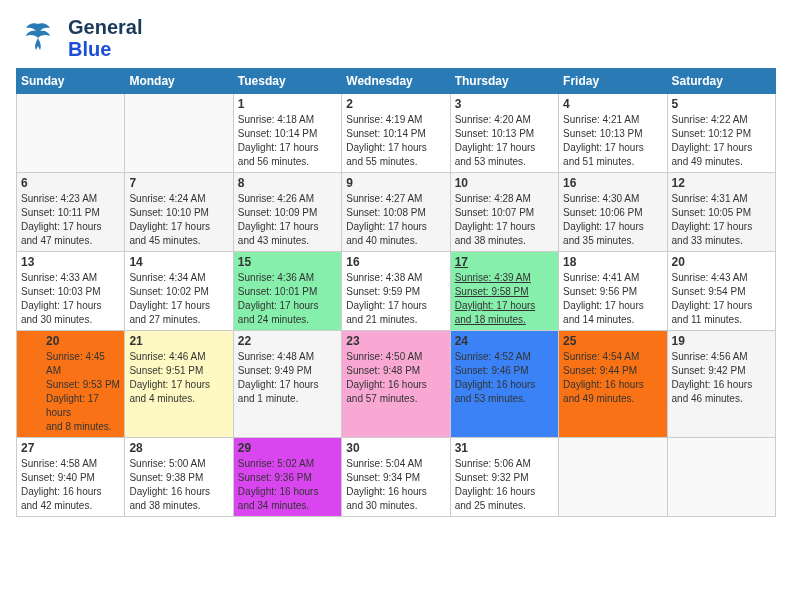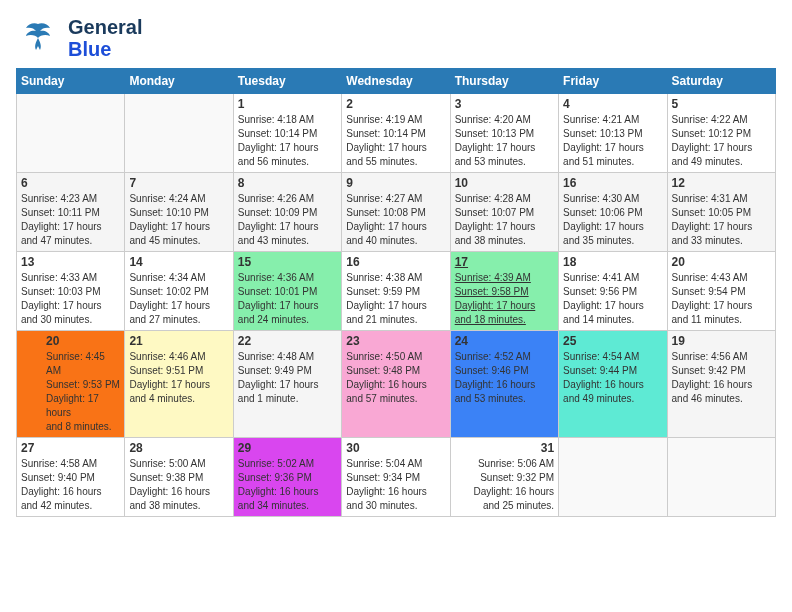--- a/index.html
+++ b/index.html
@@ -212,21 +212,21 @@
           <div class="day-info">Sunrise: 4:48 AM<br>Sunset: 9:49 PM<br>Daylight: 17 hours<br>and 1 minute.</div>
         </td>
         <td style="background-color: #f9a8d4;">
           <div class="day-num">23</div>
           <div class="day-info">Sunrise: 4:50 AM<br>Sunset: 9:48 PM<br>Daylight: 16 hours<br>and 57 minutes.</div>
         </td>
         <td style="background-color: #3b82f6;">
           <div class="day-num">24</div>
           <div class="day-info">Sunrise: 4:52 AM<br>Sunset: 9:46 PM<br>Daylight: 16 hours<br>and 53 minutes.</div>
         </td>
-        <td style="background-color: #5eead4;">
+        <td style="background-color: #f97316;">
           <div class="day-num">25</div>
           <div class="day-info">Sunrise: 4:54 AM<br>Sunset: 9:44 PM<br>Daylight: 16 hours<br>and 49 minutes.</div>
         </td>
         <td style="background-color: rgb(245, 245, 245);">
           <div class="day-num">19</div>
           <div class="day-info">Sunrise: 4:56 AM<br>Sunset: 9:42 PM<br>Daylight: 16 hours<br>and 46 minutes.</div>
         </td>
       </tr>
       <tr style="background-color: rgb(255, 255, 255);">
         <td style="background-color: rgb(255, 255, 255);">
@@ -238,21 +238,21 @@
           <div class="day-info">Sunrise: 5:00 AM<br>Sunset: 9:38 PM<br>Daylight: 16 hours<br>and 38 minutes.</div>
         </td>
         <td style="background-color: #d946ef;">
           <div class="day-num">29</div>
           <div class="day-info">Sunrise: 5:02 AM<br>Sunset: 9:36 PM<br>Daylight: 16 hours<br>and 34 minutes.</div>
         </td>
         <td style="background-color: rgb(255, 255, 255);">
           <div class="day-num">30</div>
           <div class="day-info">Sunrise: 5:04 AM<br>Sunset: 9:34 PM<br>Daylight: 16 hours<br>and 30 minutes.</div>
         </td>
-        <td style="background-color: rgb(255, 255, 255); text-align: right;">
+        <td style="background-color: rgb(255, 255, 255);">
           <div class="day-num">31</div>
           <div class="day-info">Sunrise: 5:06 AM<br>Sunset: 9:32 PM<br>Daylight: 16 hours<br>and 25 minutes.</div>
         </td>
         <td class="empty-cell" style="background-color: rgb(250, 250, 250);"></td>
         <td class="empty-cell" style="background-color: rgb(250, 250, 250);"></td>
       </tr>
     </tbody>
 </table>
 
 </body></html>

